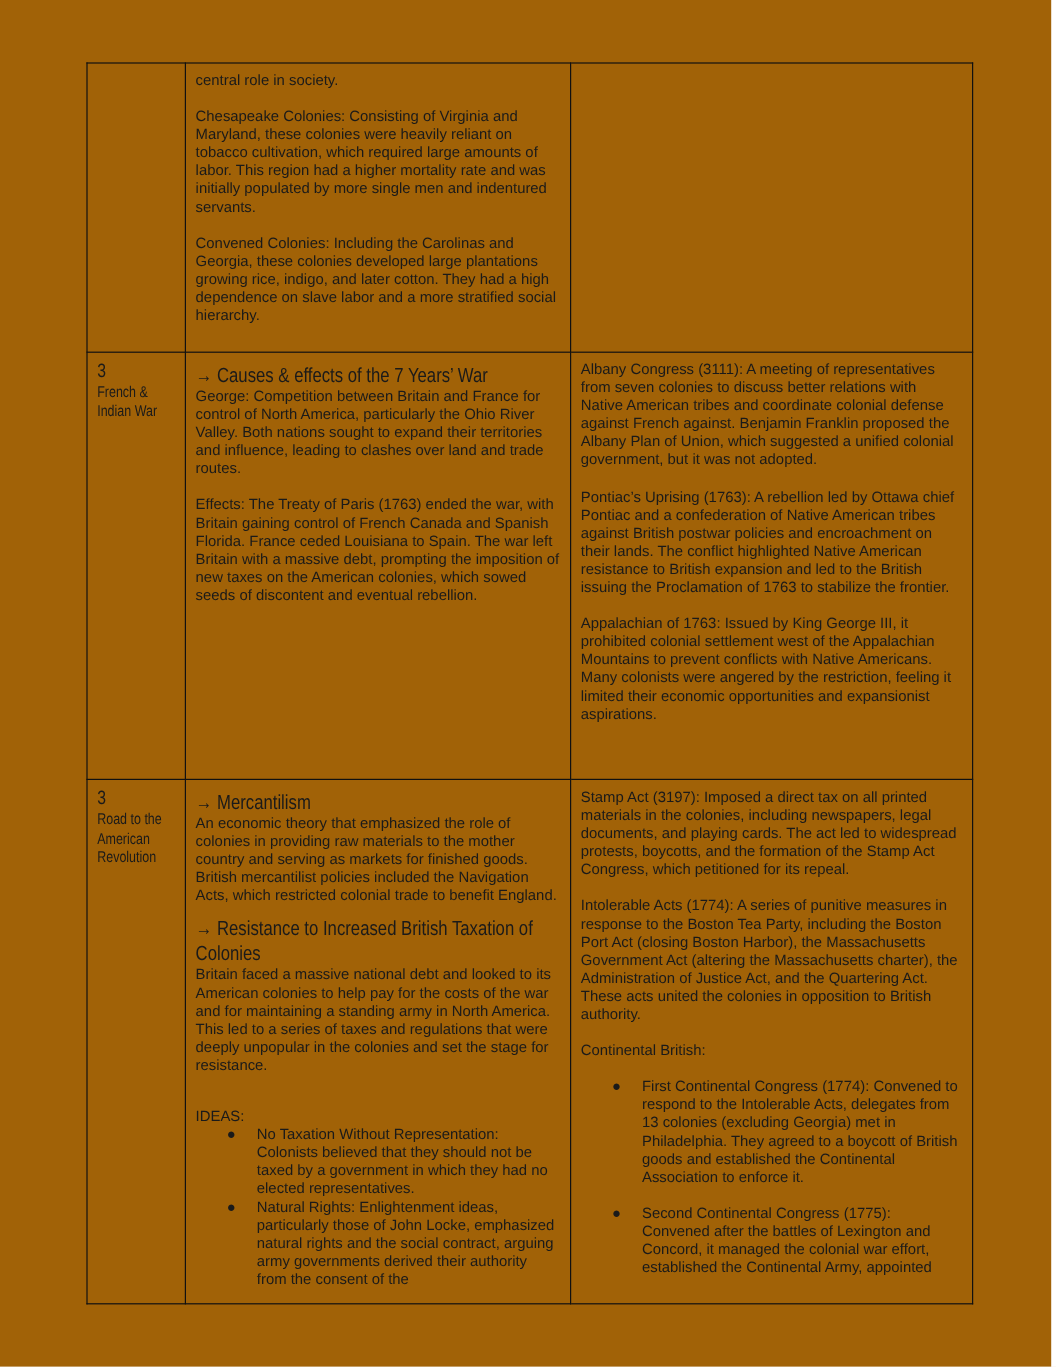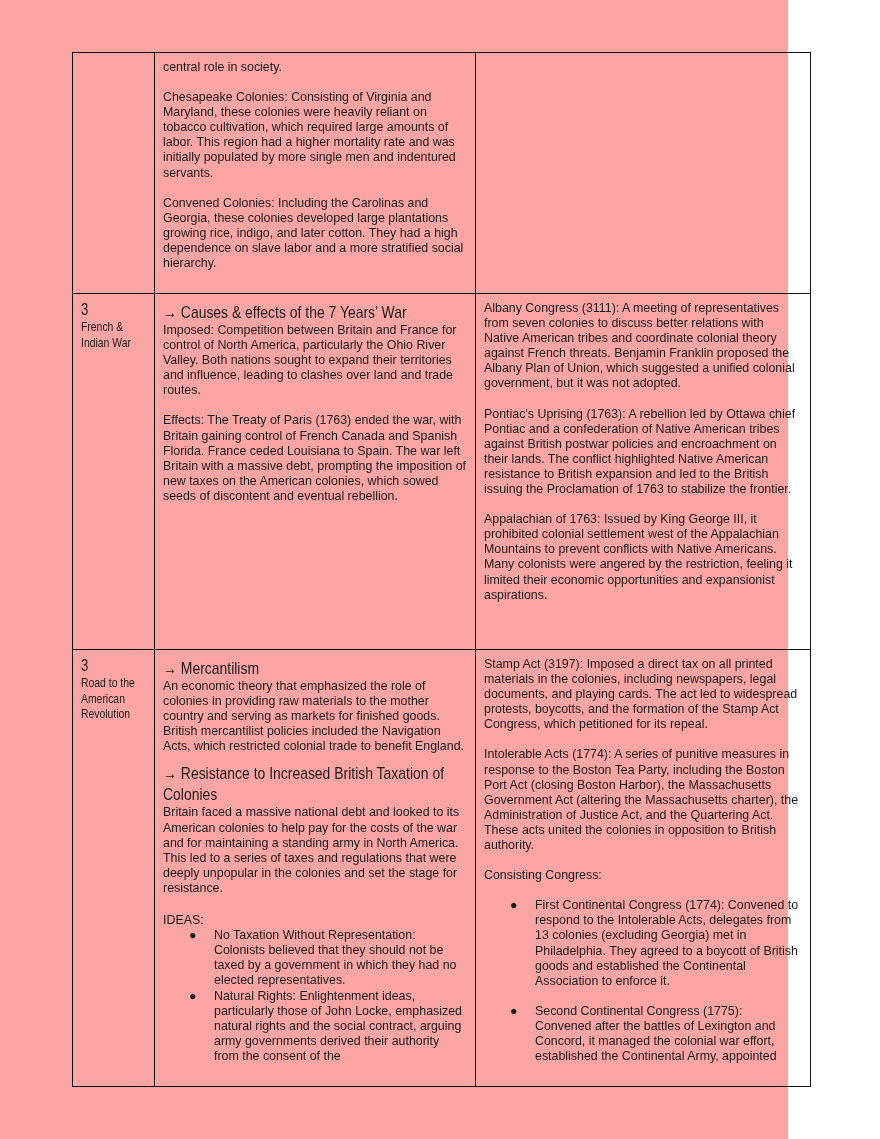--- a/index.html
+++ b/index.html
@@ -1,36 +1,36 @@
 <!DOCTYPE html>
 <html><head>
 <meta charset="utf-8">
 <style>
   html, body { margin: 0; padding: 0; background: #ffffff; }
   body { width: 880px; height: 1139px; position: relative; overflow: hidden;
          font-family: "Liberation Sans", sans-serif; color: #1a1a1a; }
-  .page { position: absolute; left: 0; top: 0; width: 788px; height: 1139px; background: #fca5a5; }
+  .page { position: absolute; left: 0; top: 0; width: 876px; height: 1139px; background: #a16207; }
   table.notes { position: absolute; left: 72px; top: 52px; width: 738px;
                 border-collapse: collapse; table-layout: fixed; }
   table.notes td { border: 1.5px solid #111; vertical-align: top; padding: 0; }
   col.c1 { width: 82px; } col.c2 { width: 321px; } col.c3 { width: 335px; }
   .cell { padding: 7px 8px 6px 8px; font-size: 12.4px; line-height: 15.1px; }
   .unit-num { font-family: "Liberation Sans Narrow", "Liberation Sans", sans-serif;
               font-size: 16px; line-height: 18px; transform: scaleX(0.82); transform-origin: left; display:block; width: 120%; }
   .unit-name { font-size: 13px; line-height: 15.5px; transform: scaleX(0.8); transform-origin: left;
                display: block; width: 125%; }
   .heading { font-size: 17px; line-height: 21px; transform: scaleX(0.82); transform-origin: left;
              display: block; width: 122%; margin-top: 1px; }
   p { margin: 0; }
   .gap { height: 15px; }
   b { font-weight: normal; }
   ul.bullets { list-style: none; margin: 0; padding: 0; }
   ul.bullets li { position: relative; padding-left: 51px; }
   ul.bullets li .dot { position: absolute; left: 26px; top: 0; }
-  .ideas-label { margin-top: 2px; }
+  .ideas-label { margin-top: 12px; }
 </style>
 </head>
 <body>
 
 <div class="page">
 <table class="notes">
   <colgroup>
         <col class="c1">
         <col class="c2">
         <col class="c3">
@@ -58,28 +58,28 @@
   <tr style="height:356px;">
     <td>
       <div class="cell">
         <span class="unit-num">3</span>
         <span class="unit-name">French &amp; Indian War</span>
       </div>
     </td>
     <td>
       <div class="cell">
         <span class="heading">→ Causes &amp; effects of the 7 Years’ War</span>
-        <p><b>Imposed:</b><span> Competition between Britain and France for control of North America, particularly the Ohio River Valley. Both nations sought to expand their territories and influence, leading to clashes over land and trade routes.</span></p>
+        <p><b>George:</b><span> Competition between Britain and France for control of North America, particularly the Ohio River Valley. Both nations sought to expand their territories and influence, leading to clashes over land and trade routes.</span></p>
         <div class="gap"></div>
         <p><b>Effects:</b><span> The Treaty of Paris (1763) ended the war, with Britain gaining control of French Canada and Spanish Florida. France ceded Louisiana to Spain. The war left Britain with a massive debt, prompting the imposition of new taxes on the American colonies, which sowed seeds of discontent and eventual rebellion.</span></p>
       </div>
     </td>
     <td>
       <div class="cell">
-        <p><b>Albany Congress (3111):</b><span> A meeting of representatives from seven colonies to discuss better relations with Native American tribes and coordinate colonial theory against French threats. Benjamin Franklin proposed the Albany Plan of Union, which suggested a unified colonial government, but it was not adopted.</span></p>
+        <p><b>Albany Congress (3111):</b><span> A meeting of representatives from seven colonies to discuss better relations with Native American tribes and coordinate colonial defense against French against. Benjamin Franklin proposed the Albany Plan of Union, which suggested a unified colonial government, but it was not adopted.</span></p>
         <div class="gap"></div>
         <p><b>Pontiac’s Uprising (1763):</b><span> A rebellion led by Ottawa chief Pontiac and a confederation of Native American tribes against British postwar policies and encroachment on their lands. The conflict highlighted Native American resistance to British expansion and led to the British issuing the Proclamation of 1763 to stabilize the frontier.</span></p>
         <div class="gap"></div>
         <p><b>Appalachian of 1763:</b><span> Issued by King George III, it prohibited colonial settlement west of the Appalachian Mountains to prevent conflicts with Native Americans. Many colonists were angered by the restriction, feeling it limited their economic opportunities and expansionist aspirations.</span></p>
       </div>
     </td>
   </tr>
 
   <tr style="height:437px;">
     <td>
@@ -102,21 +102,21 @@
           <li><span class="dot">●</span><b>Natural Rights:</b><span> Enlightenment ideas, particularly those of John Locke, emphasized natural rights and the social contract, arguing army governments derived their authority from the consent of the</span></li>
         </ul>
       </div>
     </td>
     <td>
       <div class="cell">
         <p><b>Stamp Act (3197):</b><span> Imposed a direct tax on all printed materials in the colonies, including newspapers, legal documents, and playing cards. The act led to widespread protests, boycotts, and the formation of the Stamp Act Congress, which petitioned for its repeal.</span></p>
         <div class="gap"></div>
         <p><b>Intolerable Acts (1774):</b><span> A series of punitive measures in response to the Boston Tea Party, including the Boston Port Act (closing Boston Harbor), the Massachusetts Government Act (altering the Massachusetts charter), the Administration of Justice Act, and the Quartering Act. These acts united the colonies in opposition to British authority.</span></p>
         <div class="gap"></div>
-        <p><b>Consisting Congress:</b></p>
+        <p><b>Continental British:</b></p>
         <div class="gap"></div>
         <ul class="bullets">
           <li><span class="dot">●</span><b>First Continental Congress (1774):</b><span> Convened to respond to the Intolerable Acts, delegates from 13 colonies (excluding Georgia) met in Philadelphia. They agreed to a boycott of British goods and established the Continental Association to enforce it.</span></li>
           <li style="margin-top:15px"><span class="dot">●</span><b>Second Continental Congress (1775):</b><span> Convened after the battles of Lexington and Concord, it managed the colonial war effort, established the Continental Army, appointed</span></li>
         </ul>
       </div>
     </td>
   </tr>
 </tbody>
     </table>

